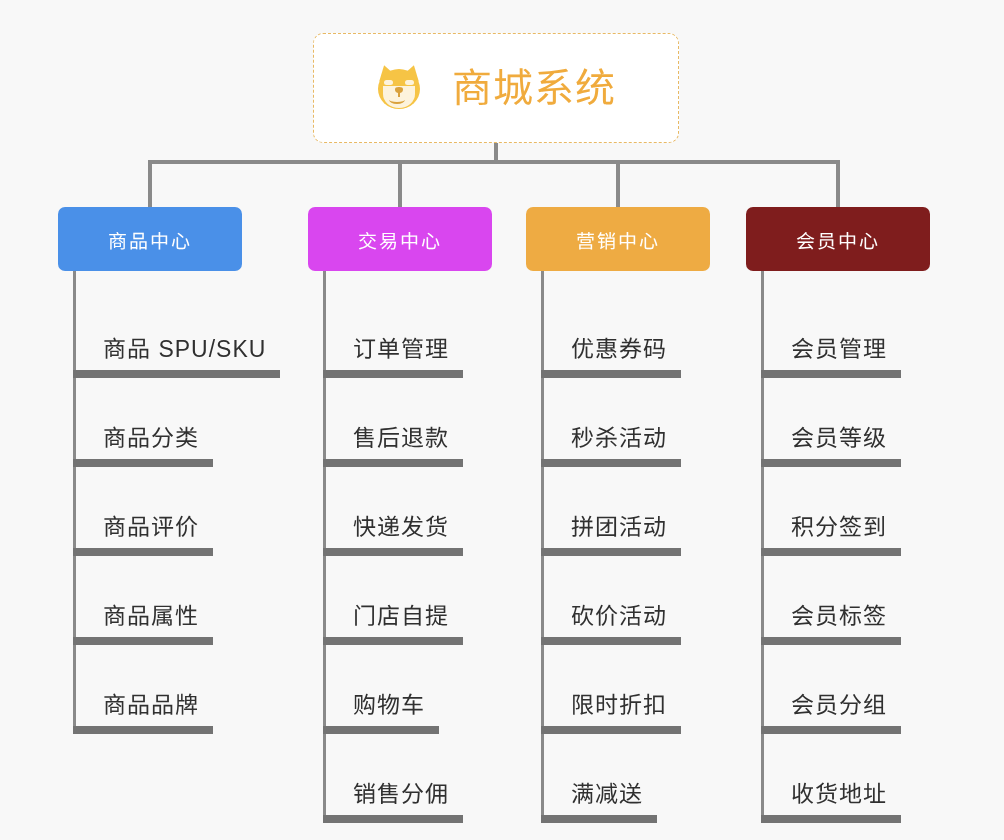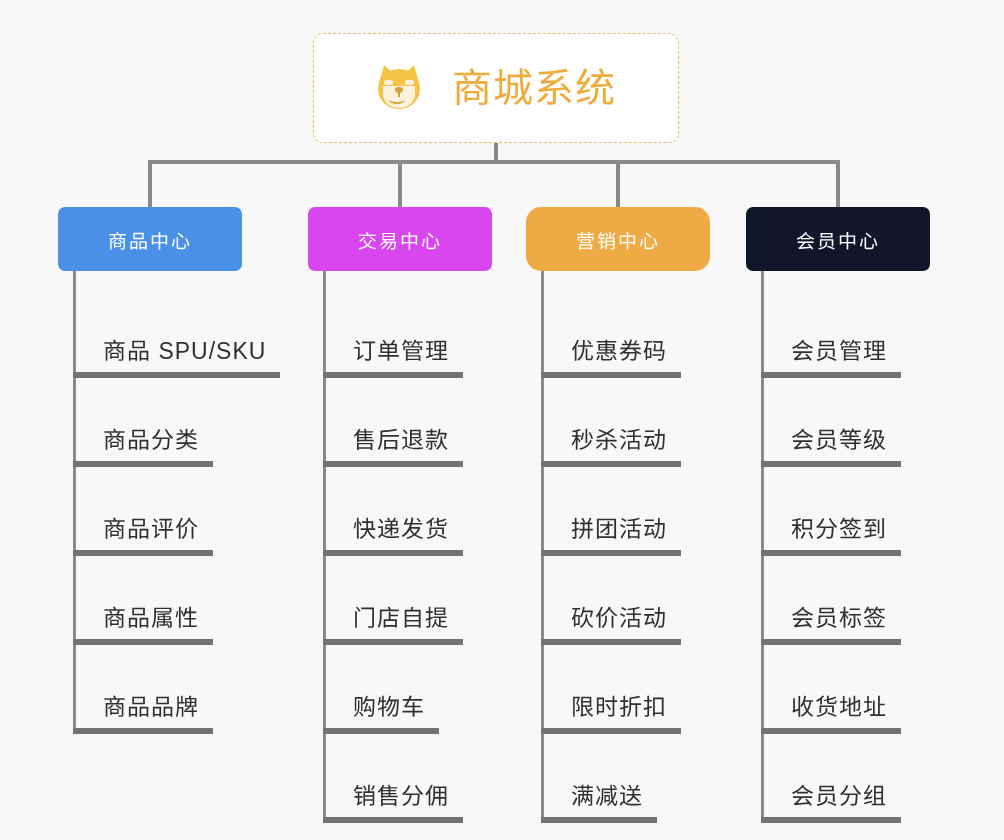--- a/index.html
+++ b/index.html
@@ -152,21 +152,21 @@
     align-items: flex-end;
   }
   .leaf-label {
     position: relative;
     margin-left: 15px;
     padding: 0 14px 6px 30px;
     font-size: 23px;
     color: #303030;
     letter-spacing: 1px;
     white-space: nowrap;
-    border-bottom: 6px solid #737373;
+    border-bottom: 8px solid #737373;
     box-sizing: border-box;
   }
 </style>
 </head>
 <body>
 
 <div id="mindmap">
 
   <div class="root-node">
     <div class="root-emoji">
@@ -235,21 +235,21 @@
       <div class="leaf">
         <span class="leaf-label">购物车</span>
       </div>
       <div class="leaf">
         <span class="leaf-label">销售分佣</span>
       </div>
     </div>
   </div>
 
   <div class="branch" style="left:526px; width:230px;">
-    <div class="branch-header" style="background:#eeab43; width:184px;border-radius:15px;">
+    <div class="branch-header" style="background:#eeab43; width:184px;">
       <span>营销中心</span>
     </div>
     <div class="branch-body">
       <div class="branch-trunk"></div>
       <div class="leaf">
         <span class="leaf-label">优惠券码</span>
       </div>
       <div class="leaf">
         <span class="leaf-label">秒杀活动</span>
       </div>
@@ -262,39 +262,39 @@
       <div class="leaf">
         <span class="leaf-label">限时折扣</span>
       </div>
       <div class="leaf">
         <span class="leaf-label">满减送</span>
       </div>
     </div>
   </div>
 
   <div class="branch" style="left:746px; width:230px;">
-    <div class="branch-header" style="background:#0f172a; width:184px;">
+    <div class="branch-header" style="background:#7f1d1d; width:184px;">
       <span>会员中心</span>
     </div>
     <div class="branch-body">
       <div class="branch-trunk"></div>
       <div class="leaf">
         <span class="leaf-label">会员管理</span>
       </div>
       <div class="leaf">
         <span class="leaf-label">会员等级</span>
       </div>
       <div class="leaf">
         <span class="leaf-label">积分签到</span>
       </div>
       <div class="leaf">
         <span class="leaf-label">会员标签</span>
       </div>
       <div class="leaf">
+        <span class="leaf-label">会员分组</span>
+      </div>
+      <div class="leaf">
         <span class="leaf-label">收货地址</span>
       </div>
-      <div class="leaf">
-        <span class="leaf-label">会员分组</span>
-      </div>
     </div>
   </div>
 
 </div>
 
 </body></html>

